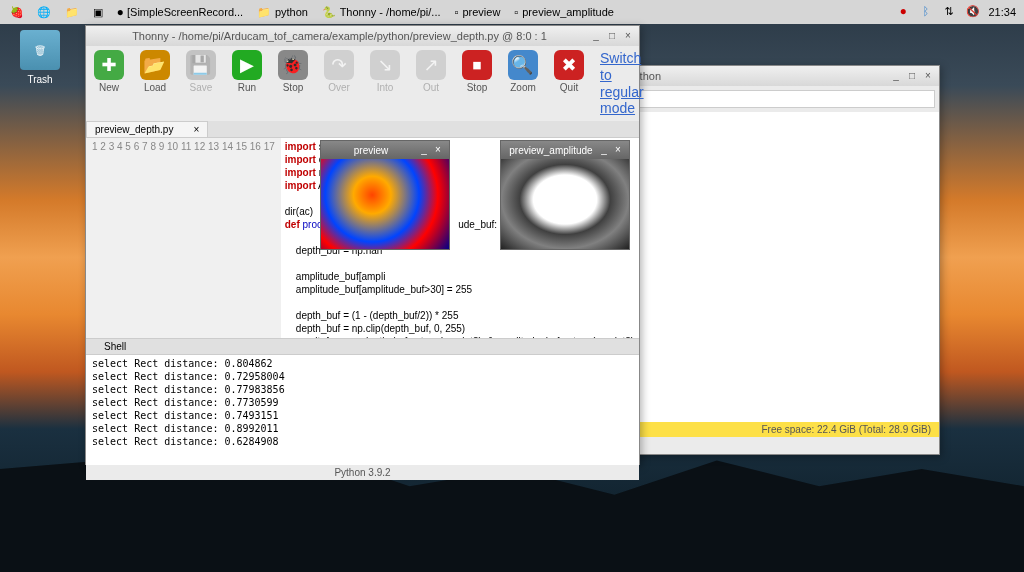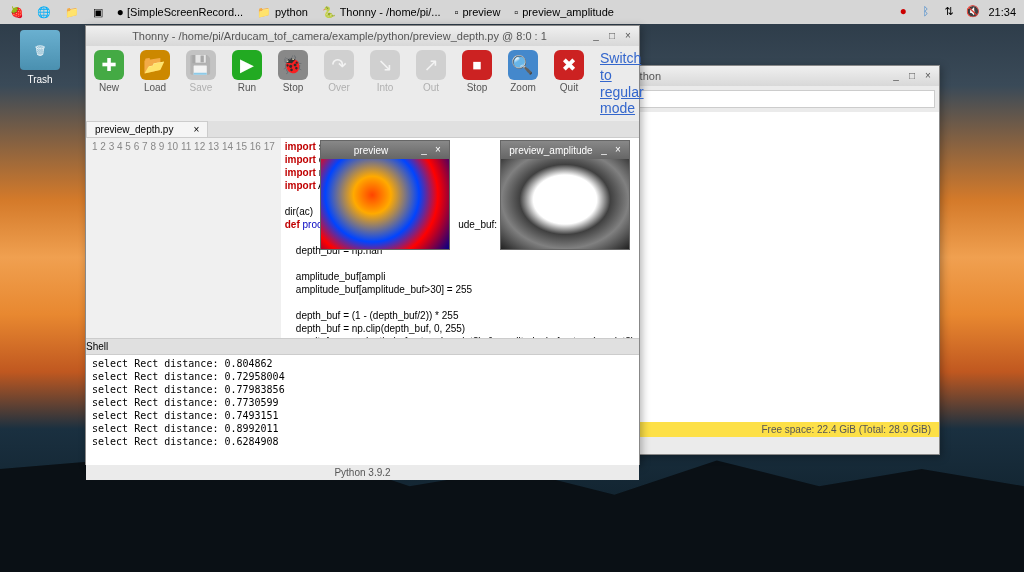--- a/index.html
+++ b/index.html
@@ -24,21 +24,21 @@
 .toolbar-icon { width: 30px; height: 30px; border-radius: 6px; display: flex; align-items: center; justify-content: center; font-size: 18px; color: white; }
 .switch-mode { margin-left: auto; font-size: 14px; color: #3366cc; text-decoration: underline; text-align: left; line-height: 1.2; cursor: pointer; }
 .editor-tabs { display: flex; background: #e0e0e0; font-size: 10px; border-bottom: 1px solid #ccc; }
 .editor-tab { padding: 2px 8px; background: #f5f5f5; border: 1px solid #ccc; border-bottom: none; display: flex; align-items: center; gap: 20px; }
 .tab-close { cursor: pointer; }
 .code-area { background: white; height: 200px; overflow: hidden; display: flex; font-family: monospace; font-size: 10px; }
 .gutter { background: #f0f0f0; color: #888; text-align: right; padding: 2px 6px; line-height: 1.3; }
 .code-text { padding: 2px 4px; line-height: 1.3; white-space: pre; }
 .kw { color: #c00000; font-weight: bold; }
 .fn { color: #0000c0; }
-.shell-label { background: #e0e0e0; font-size: 10px; padding: 2px 0; border-top: 1px solid #ccc; border-bottom: 1px solid #ccc; }
+.shell-label { background: #e0e0e0; font-size: 10px; padding: 2px 18px; border-top: 1px solid #ccc; border-bottom: 1px solid #ccc; }
 .shell-area { background: white; height: 110px; font-family: monospace; font-size: 10px; padding: 2px 6px; line-height: 1.3; white-space: pre; overflow: hidden; }
 .statusbar { background: #ebebeb; font-size: 10px; text-align: center; padding: 2px 8px; color: #555; }
 .fm-window { left: 395px; top: 65px; width: 545px; height: 390px; z-index: 5; }
 .fm-toolbar { padding: 4px; display: flex; align-items: center; gap: 4px; background: #ebebeb; }
 .fm-path { flex: 1; background: white; border: 1px solid #ccc; padding: 2px 6px; font-size: 11px; }
 .fm-content { background: white; height: 310px; padding: 8px; }
 .fm-item { display: inline-flex; flex-direction: column; align-items: center; font-size: 10px; width: 60px; }
 .fm-file-icon { width: 32px; height: 32px; background: #f0f0f0; border: 1px solid #ccc; margin-bottom: 4px; }
 .fm-status { background: #fde047; font-size: 10px; padding: 2px 8px; color: #555; display: flex; }
 .preview-window { position: absolute; border: 1px solid #666; background: #444; z-index: 20; }

